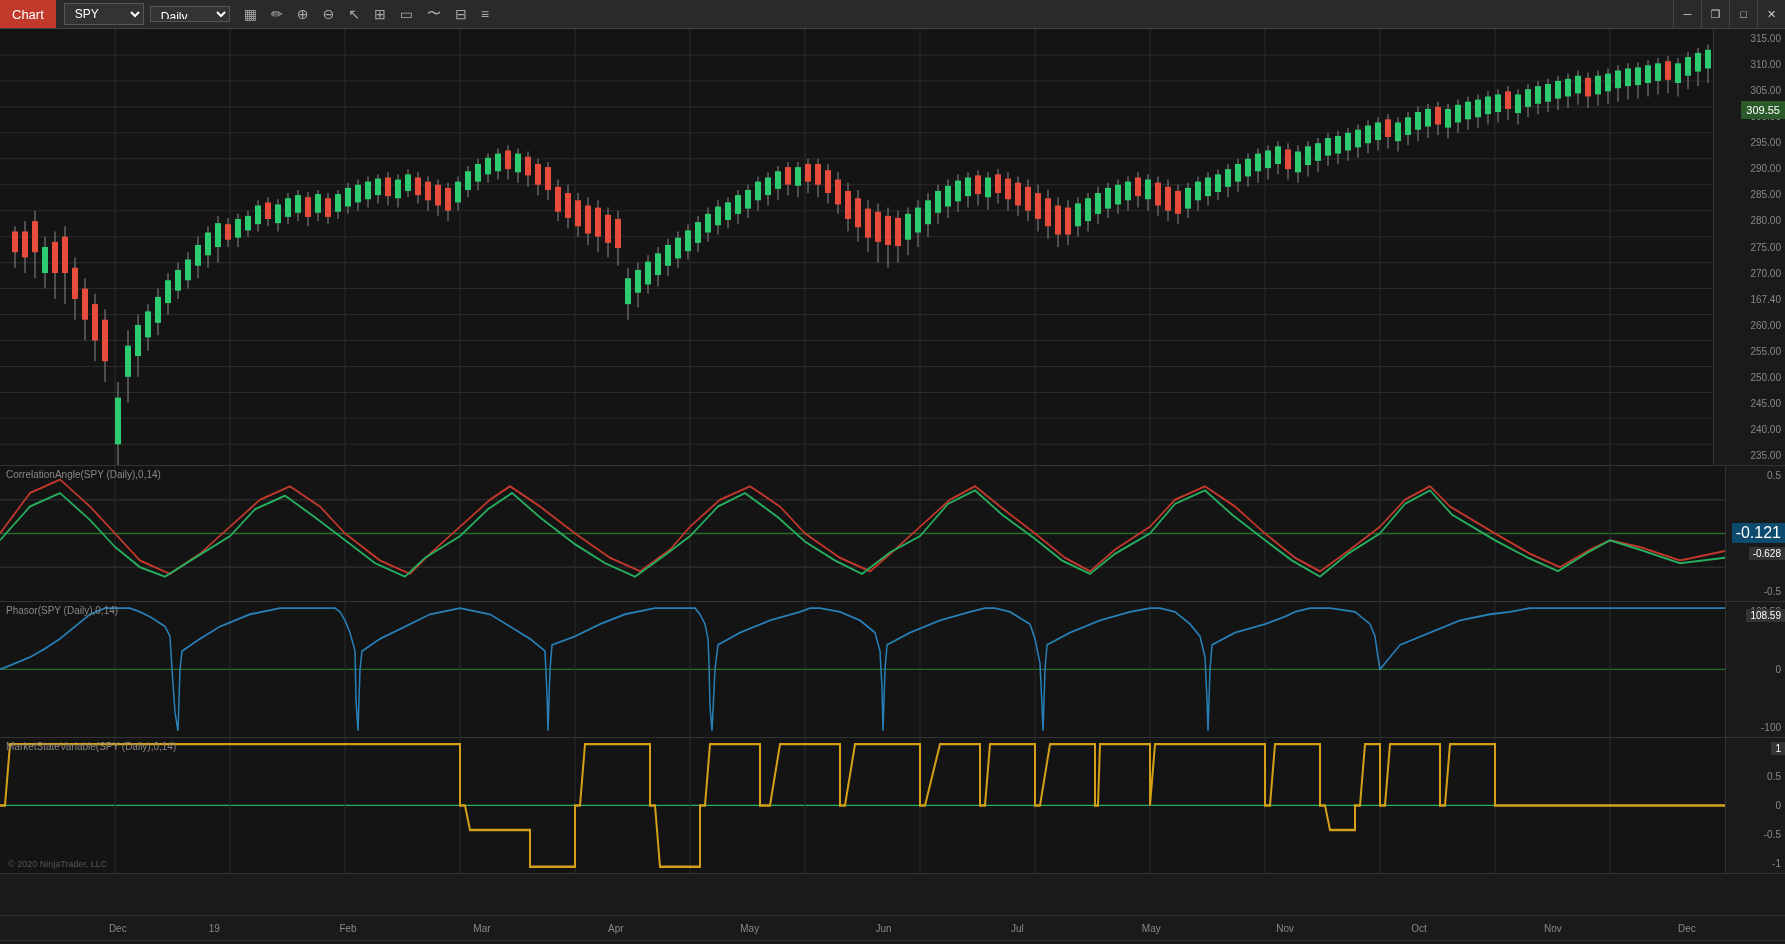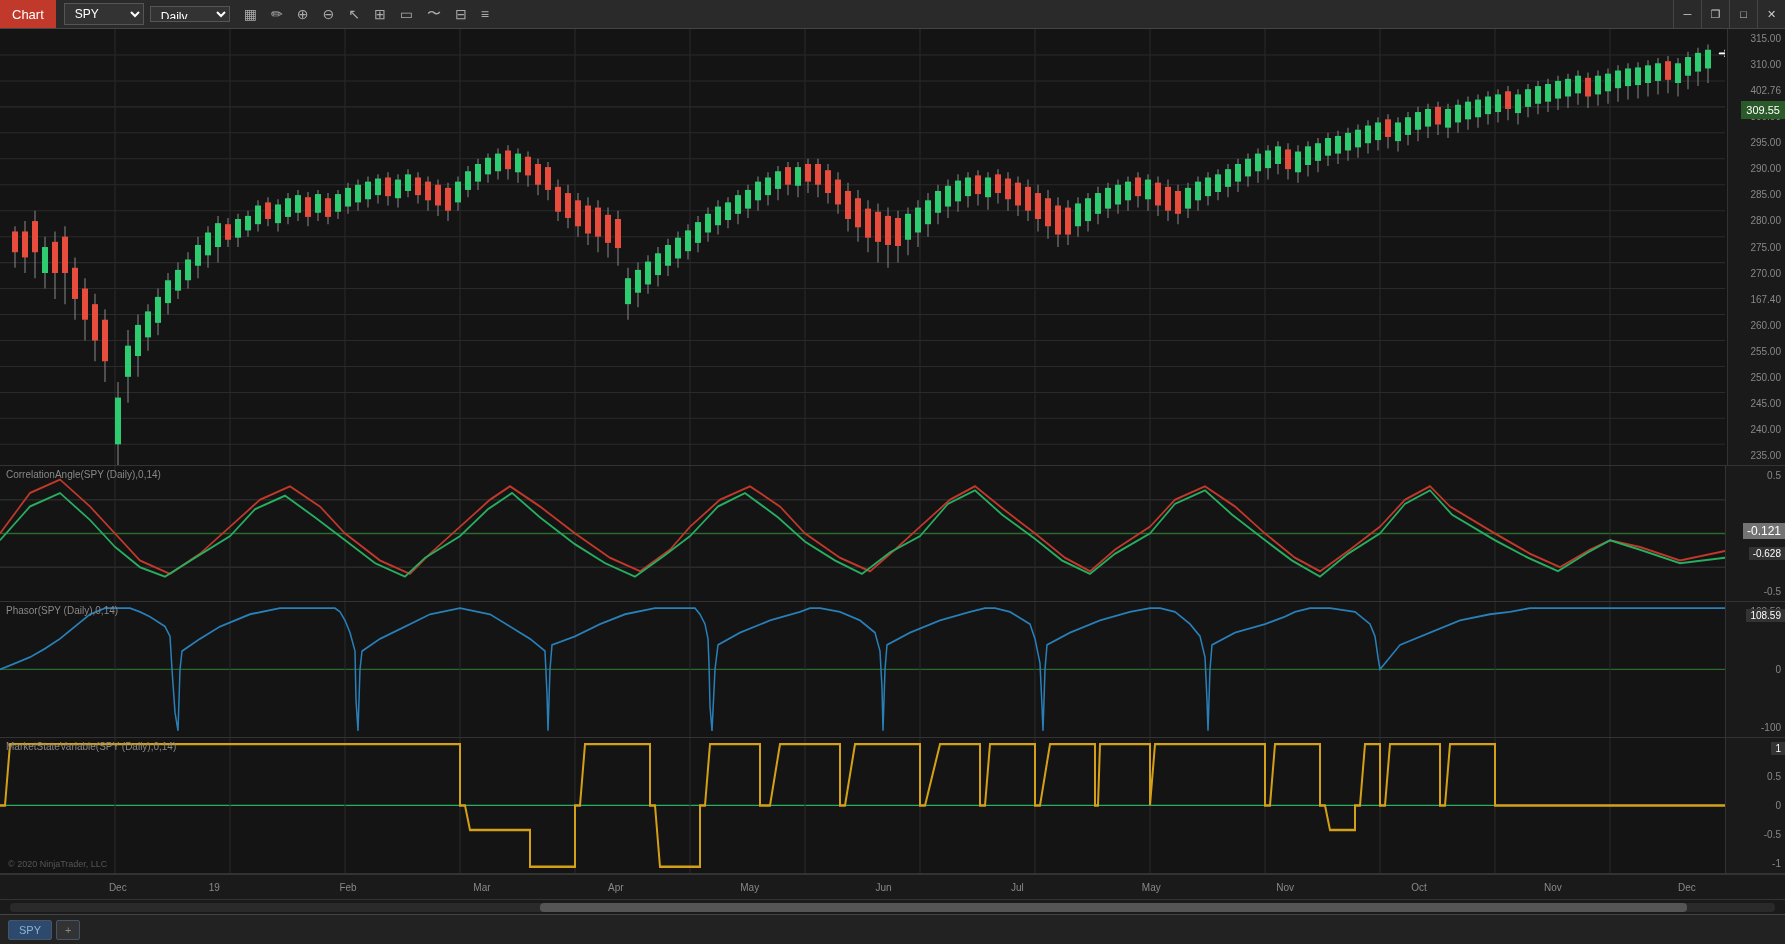--- a/index.html
+++ b/index.html
@@ -117,21 +117,21 @@
       color: #888;
       z-index: 10;
       pointer-events: none;
     }
 
     
     .y-axis {
       position: absolute;
       right: 0;
       top: 0;
-      width: 58px;
+      width: 72px;
       height: 100%;
       background: #1a1a1a;
       border-left: 1px solid #333;
       display: flex;
       flex-direction: column;
       justify-content: space-between;
       padding: 4px 4px;
     }
     .y-label {
       font-size: 10px;
@@ -828,21 +828,21 @@
 
       <line x1="1708" y1="15" x2="1708" y2="52" stroke="#888" stroke-width="1"></line>
       <rect x="1705" y="20" width="6" height="18" fill="#2ecc71"></rect>
 
       <text x="1718" y="28" fill="white" font-size="14">➜</text>
     </svg>
 
     <div class="y-axis">
       <span class="y-label">315.00</span>
       <span class="y-label">310.00</span>
-      <span class="y-label">402.76</span>
+      <span class="y-label">305.00</span>
       <span class="y-label">300.00</span>
       <span class="y-label">295.00</span>
       <span class="y-label">290.00</span>
       <span class="y-label">285.00</span>
       <span class="y-label">280.00</span>
       <span class="y-label">275.00</span>
       <span class="y-label">270.00</span>
       <span class="y-label">167.40</span>
       <span class="y-label">260.00</span>
       <span class="y-label">255.00</span>
@@ -883,21 +883,21 @@
 
       <polyline points="0,55 30,30 60,20 90,40 115,60 140,75 165,82 195,68 230,52 255,32 285,22 315,38 345,55 375,72 405,82 425,68 460,52 488,32 512,20 540,38 575,58 605,72 635,82 665,66 690,52 718,30 745,20 778,38 805,56 835,70 862,80 890,64 920,52 948,28 975,18 1002,36 1035,54 1062,70 1090,80 1115,65 1150,50 1175,28 1205,18 1232,36 1265,55 1292,70 1320,82 1348,65 1380,50 1405,28 1430,18 1452,36 1495,55 1528,68 1558,78 1588,64 1610,55 1640,62 1680,72 1725,68" fill="none" stroke="#27ae60" stroke-width="1.5"></polyline>
     </svg>
 
     <div class="y-axis" style="width:60px;font-size:10px;">
       <span class="y-label">0.5</span>
       <span class="y-label">0</span>
       <span class="y-label">-0.5</span>
     </div>
 
-    <div class="price-badge" style="top:42%;background:#737373;font-size:12px;">-0.121</div>
+    <div class="price-badge" style="top:42%;background:#0c4a6e;font-size:16px;">-0.121</div>
     <div class="price-badge" style="top:60%;background:#333;font-size:10px;">-0.628</div>
   </div>
 
   <div class="indicator-panel">
     <span class="panel-label">Phasor(SPY (Daily),0,14)</span>
 
     <svg class="chart-svg" viewBox="0 0 1725 110" preserveAspectRatio="none">
       <rect width="1725" height="110" fill="#141414"></rect>
       <line x1="0" y1="55" x2="1725" y2="55" stroke="#2a6a2a" stroke-width="1"></line>
       <line x1="115" y1="0" x2="115" y2="110" stroke="#2a2a2a" stroke-width="1"></line>
@@ -960,21 +960,21 @@
       <span class="y-label">-0.5</span>
       <span class="y-label">-1</span>
     </div>
 
     <div class="price-badge" style="top:3%;background:#333;font-size:10px;">1</div>
 
     <div class="copyright">© 2020 NinjaTrader, LLC</div>
   </div>
 </div>
 
-<div id="x-axis" style="height:25px;background:#1a1a1a;border-top:1px solid #333;position:relative;">
+<div id="x-axis" style="height:25px;background:#1a1a1a;border-top:1px solid #333;position:relative;margin-top:41px;">
   <span class="x-label" style="left:6.6%">Dec</span>
   <span class="x-label" style="left:12%">19</span>
   <span class="x-label" style="left:19.5%">Feb</span>
   <span class="x-label" style="left:27%">Mar</span>
   <span class="x-label" style="left:34.5%">Apr</span>
   <span class="x-label" style="left:42%">May</span>
   <span class="x-label" style="left:49.5%">Jun</span>
   <span class="x-label" style="left:57%">Jul</span>
   <span class="x-label" style="left:64.5%">May</span>
   <span class="x-label" style="left:72%">Nov</span>

